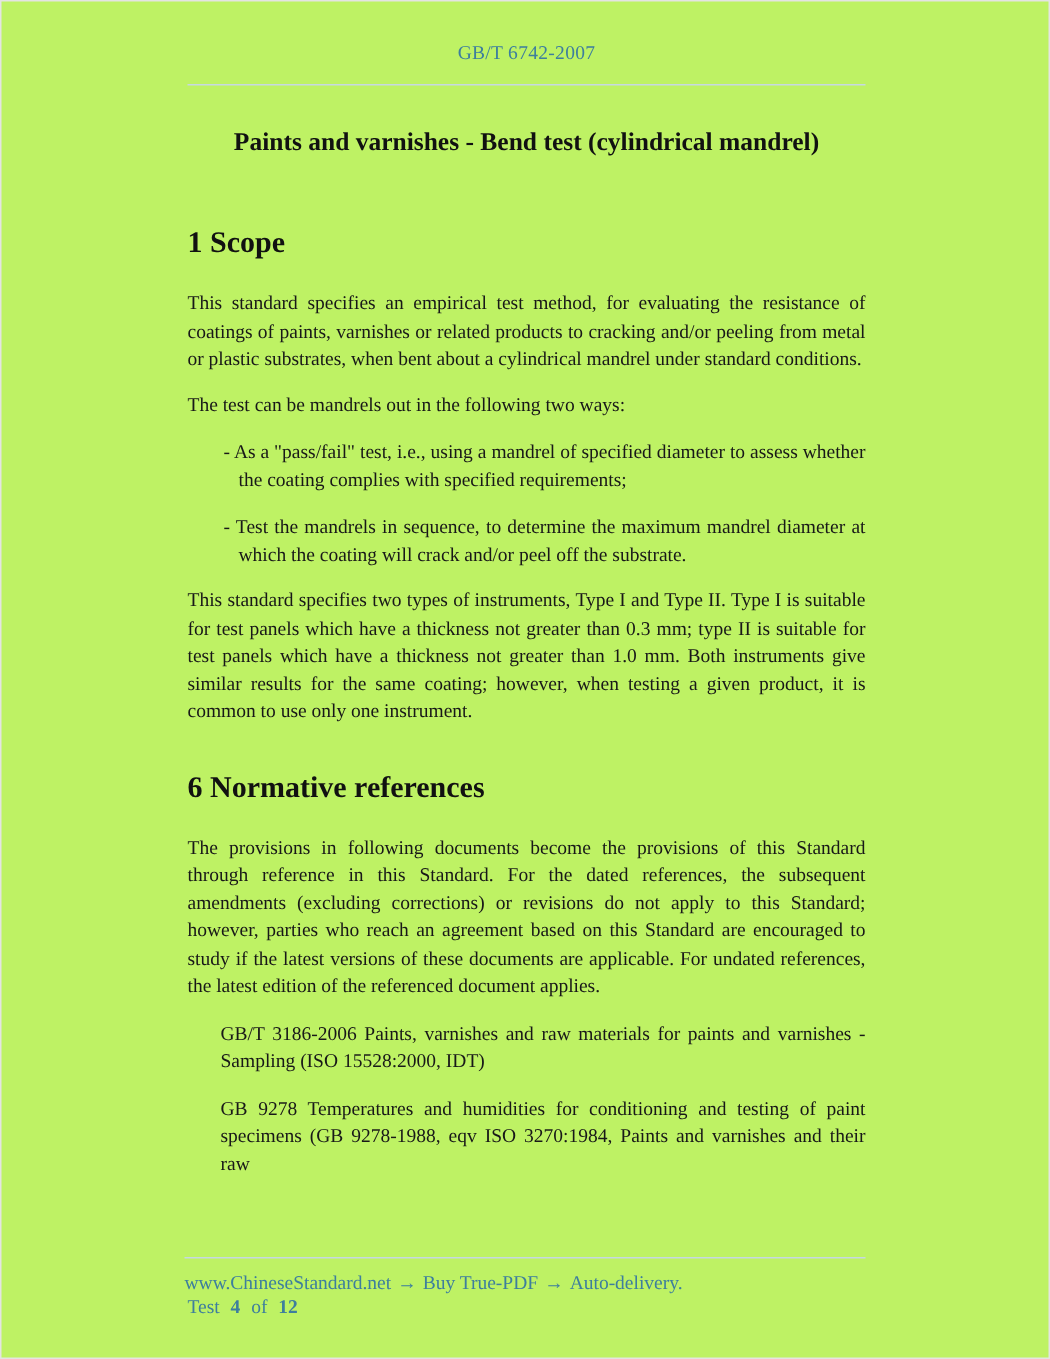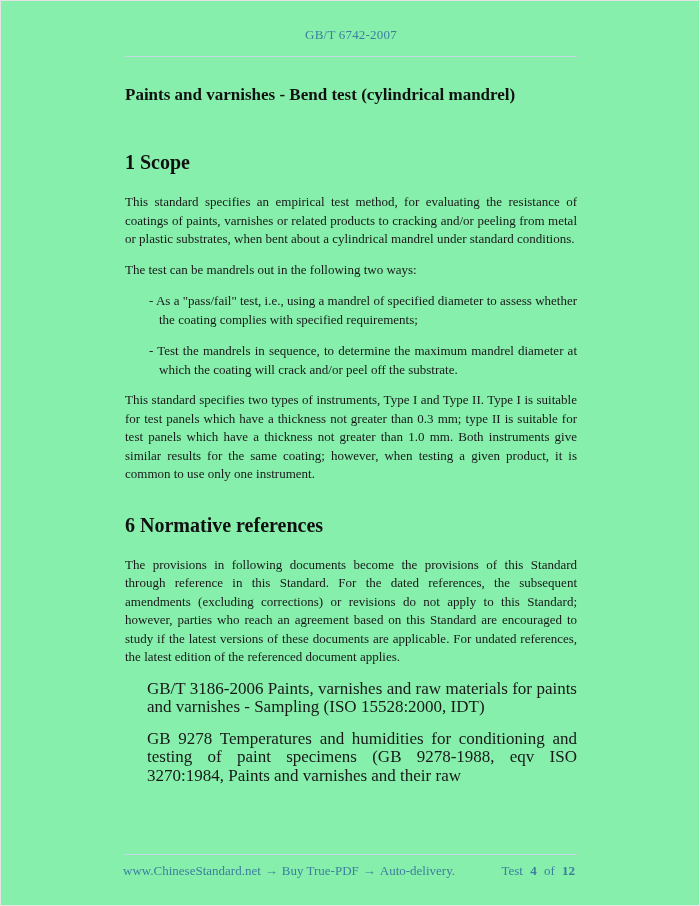--- a/index.html
+++ b/index.html
@@ -5,21 +5,21 @@
   html, body { margin: 0; padding: 0; }
   body {
     background: #f4f4f2;
     font-family: "Liberation Serif", serif;
     -webkit-font-smoothing: antialiased;
   }
   .page {
     width: 700px;
     height: 906px;
     margin: 0 auto;
-    background: #86efac;
+    background: #bef264;
     border: 1px solid #e4e4e2;
     box-sizing: border-box;
     position: relative;
     overflow: hidden;
     box-shadow: 0 0 6px rgba(0,0,0,0.08);
   }
   .content {
     padding: 26px 122px 0 124px;
   }
   .doc-header {
@@ -27,21 +27,21 @@
     color: #3d7e9e;
     font-size: 13px;
     letter-spacing: 0.2px;
   }
   .header-rule {
     border: none;
     border-top: 1px solid #c6d8e2;
     margin: 13px 0 0 0;
   }
   .doc-title {
-    text-align: left;
+    text-align: center;
     font-size: 17px;
     font-weight: bold;
     color: #111;
     margin: 28px 0 0 0;
   }
   .section-heading {
     font-size: 20px;
     font-weight: bold;
     color: #111;
     margin: 46px 0 0 0;
@@ -63,21 +63,21 @@
   .bullet {
     font-size: 13px;
     line-height: 18.5px;
     color: #181818;
     text-align: justify;
     margin: 13px 0 0 24px;
     padding-left: 10px;
     text-indent: -10px;
   }
   .reference {
-    font-size: 17px;
+    font-size: 13px;
     line-height: 18.5px;
     color: #181818;
     text-align: justify;
     margin: 13px 0 0 22px;
   }
   .footer {
     position: absolute;
     left: 122px;
     right: 122px;
     bottom: 26px;
@@ -86,20 +86,21 @@
     border: none;
     border-top: 1px solid #c6d8e2;
     margin: 0 0 8px 0;
   }
   .footer-row {
     display: flex;
     justify-content: space-between;
     align-items: baseline;
     color: #3d7e9e;
     font-size: 13px;
+    flex-direction: column;
   }
   .footer-left a, .footer-link {
     color: #3d7e9e;
     text-decoration: underline;
     cursor: pointer;
   }
   .footer-left span { text-decoration: none; }
   .arrow {
     color: #3d7e9e;
     padding: 0 4px;

